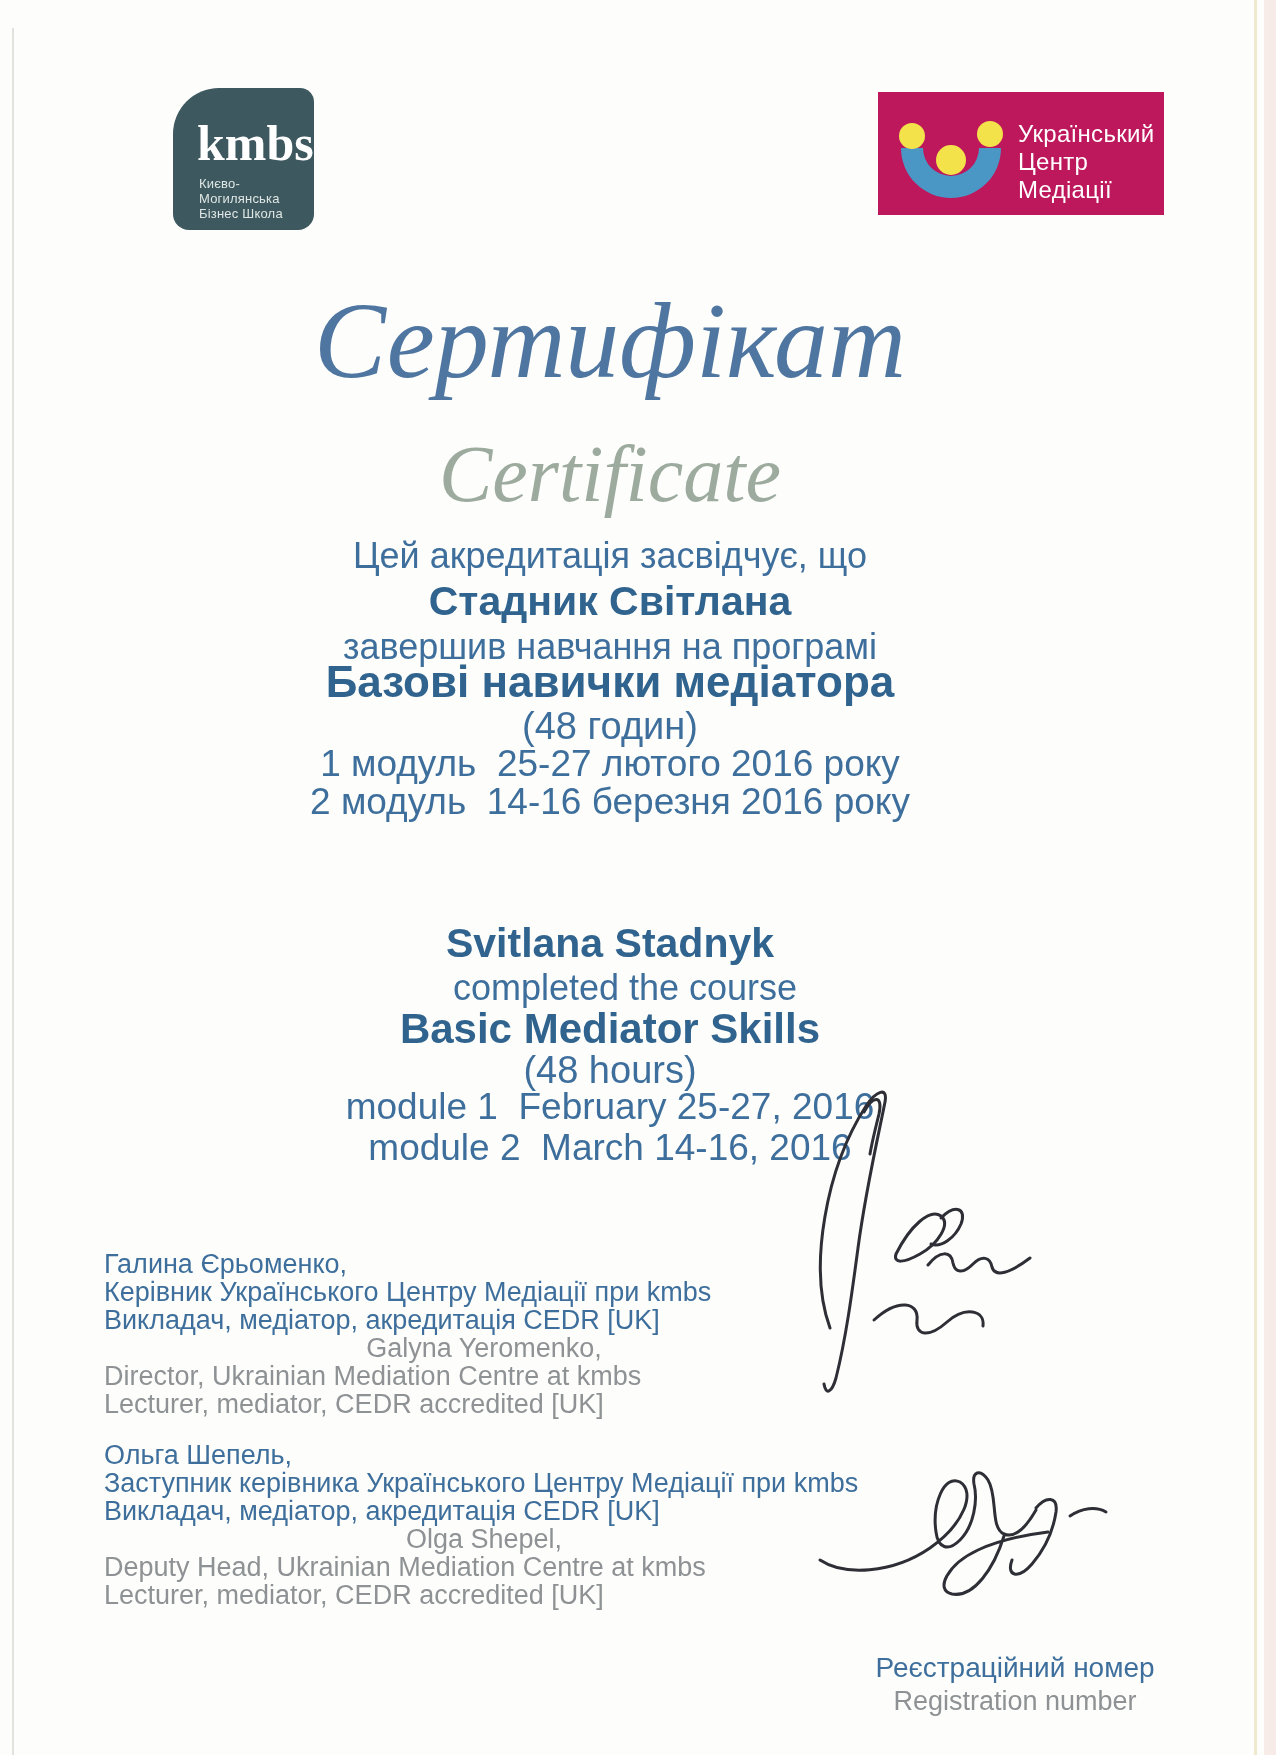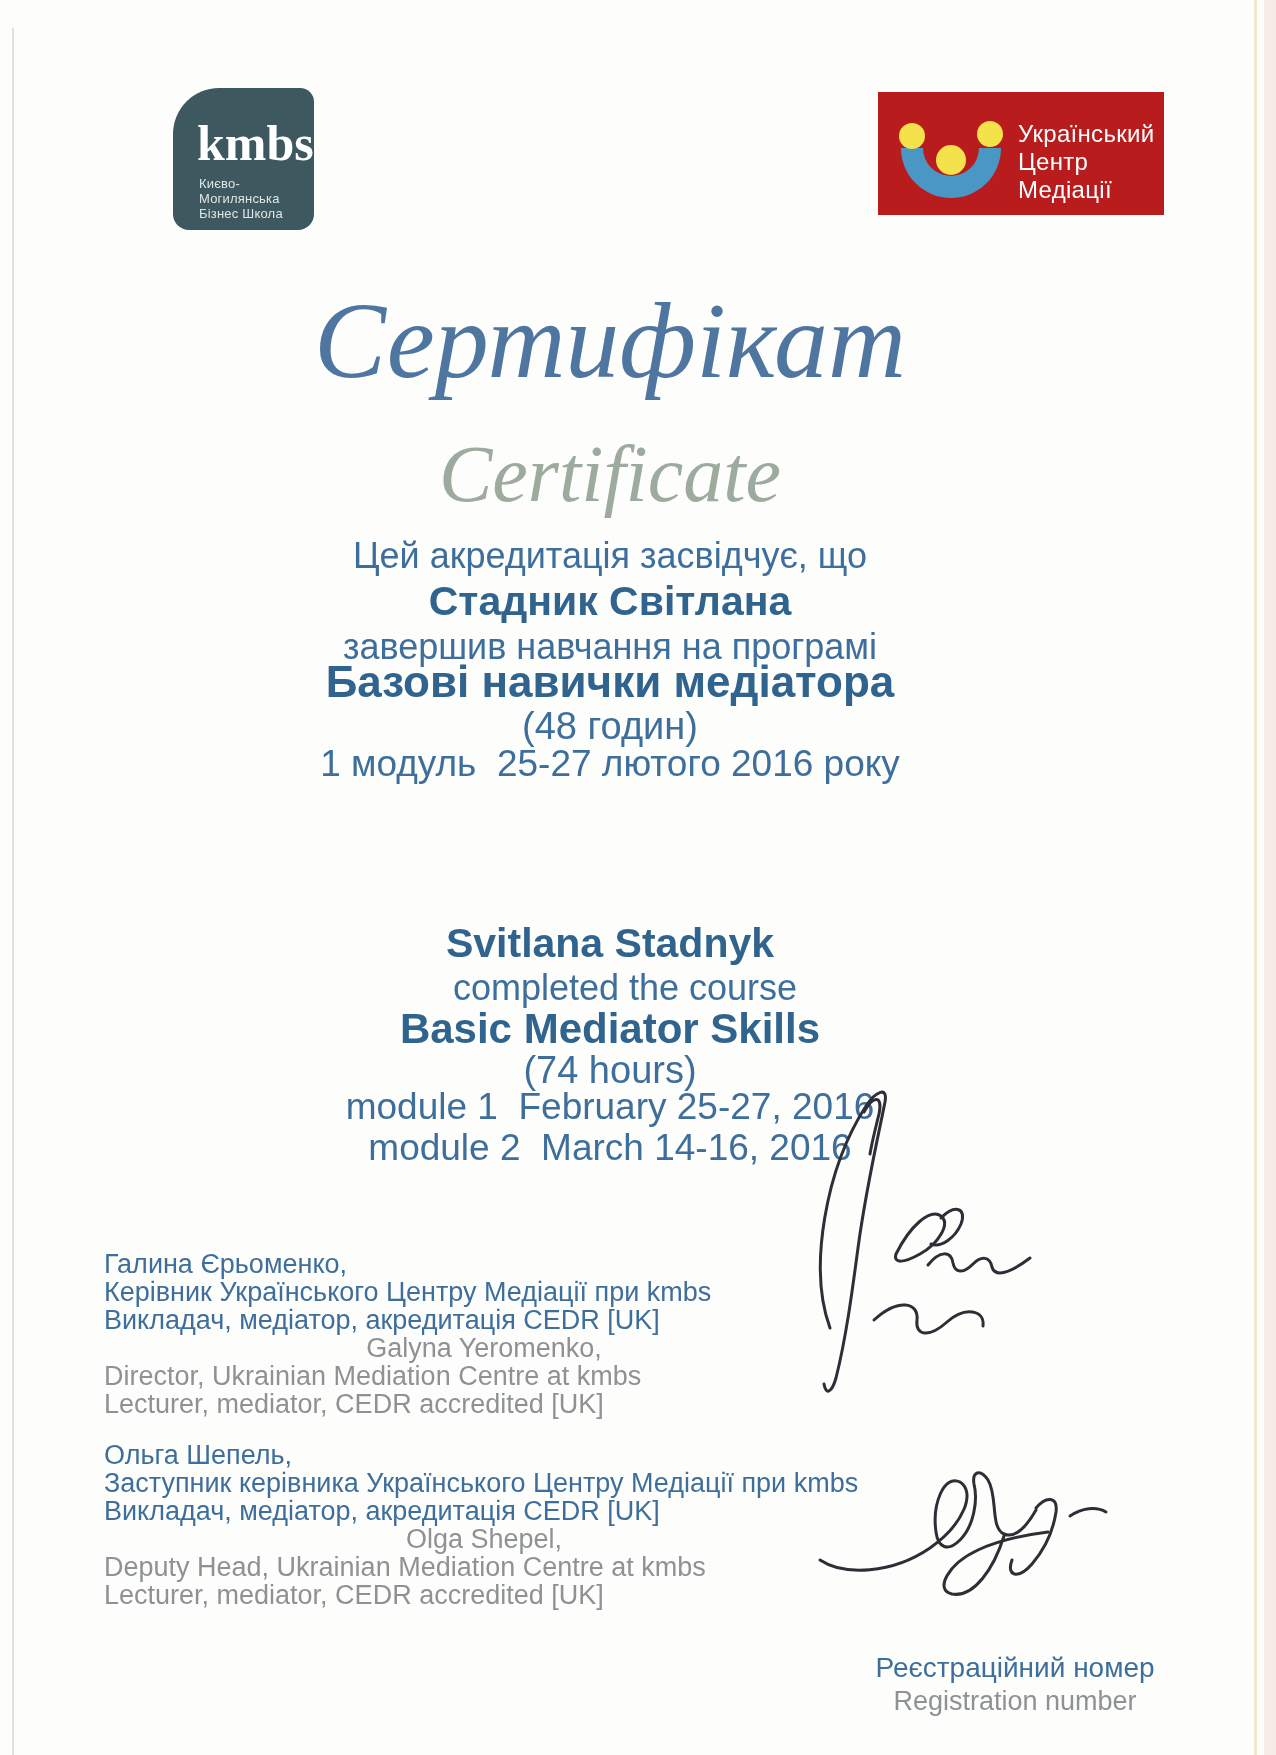--- a/index.html
+++ b/index.html
@@ -23,21 +23,21 @@
     position:absolute;left:24px;top:30px;
     font-family:"Liberation Serif", serif;font-weight:700;
     font-size:50px;line-height:50px;letter-spacing:0px;color:#ffffff;
   }
   .kmbs-sub{
     position:absolute;left:26px;top:88px;
     font-size:13px;line-height:15px;color:#dfe7e4;letter-spacing:0.2px;
   }
   .umc-logo{
     position:absolute;left:878px;top:92px;width:286px;height:123px;
-    background:#b91c1c;
+    background:#be185d;
   }
   .umc-symbol{position:absolute;left:18px;top:22px;}
   .umc-text{
     position:absolute;left:140px;top:28px;
     color:#ffffff;font-size:24px;line-height:28px;font-weight:400;letter-spacing:0.3px;
   }
 
   
   .cline{
     position:absolute;left:0;width:1220px;text-align:center;
@@ -131,25 +131,26 @@
 
   <div class="cline script-uk">Сертифікат</div>
   <div class="cline script-en">Certificate</div>
 
   <div class="cline t36 uk-line1">Цей акредитація засвідчує, що</div>
   <div class="cline name-line uk-name">Стадник Світлана</div>
   <div class="cline t36 uk-line2">завершив навчання на програмі</div>
   <div class="cline course-uk uk-course">Базові навички медіатора</div>
   <div class="cline t38 uk-hours">(48 годин)</div>
   <div class="cline t37 uk-module1">1 модуль  25-27 лютого 2016 року</div>
+  <div class="cline t37 uk-module2">2 модуль  14-16 березня 2016 року</div>
 
   <div class="cline name-line en-name">Svitlana Stadnyk</div>
   <div class="cline t36 en-line2">completed the course</div>
   <div class="cline course-en en-course">Basic Mediator Skills</div>
-  <div class="cline t38 en-hours">(74 hours)</div>
+  <div class="cline t38 en-hours">(48 hours)</div>
   <div class="cline t37 en-module1">module 1  February 25-27, 2016</div>
   <div class="cline t37 en-module2">module 2  March 14-16, 2016</div>
 
   <div class="sig-block sig-block-1">
     <p class="sig-blue">Галина Єрьоменко,</p>
     <p class="sig-blue">Керівник Українського Центру Медіації при kmbs</p>
     <p class="sig-blue">Викладач, медіатор, акредитація CEDR [UK]</p>
     <p class="sig-gray gap">Galyna Yeromenko,</p>
     <p class="sig-gray">Director, Ukrainian Mediation Centre at kmbs</p>
     <p class="sig-gray">Lecturer, mediator, CEDR accredited [UK]</p>

